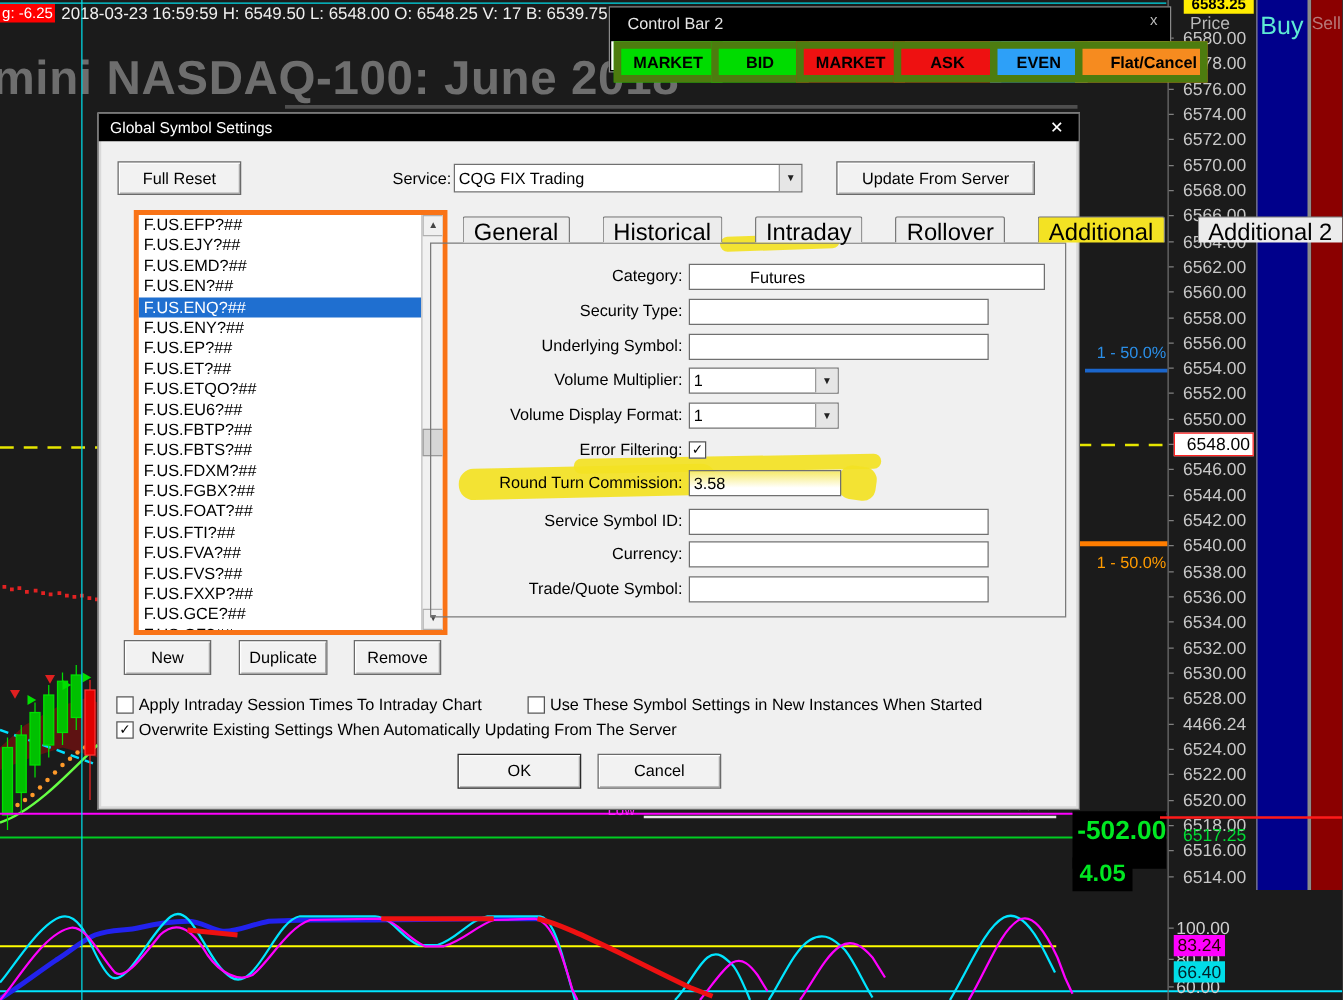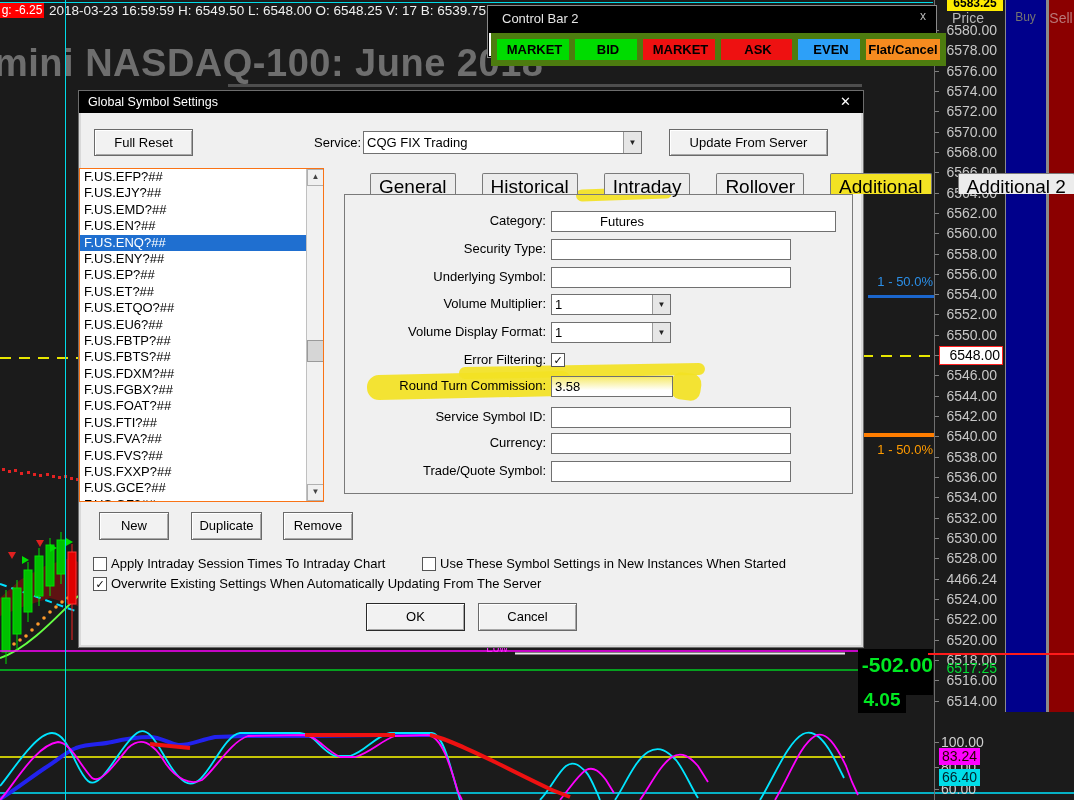--- a/index.html
+++ b/index.html
@@ -28,22 +28,22 @@
   #dlg-titlebar{position:absolute;left:0;top:0;width:100%;height:22px;background:#000;}
   #dlg-title{position:absolute;left:9px;top:4px;color:#fff;font-size:12.5px;}
   #dlg-close{position:absolute;right:12px;top:3px;color:#fff;font-size:13px;}
   .btn95{position:absolute;background:#f2f2f2;border:1px solid #6a6a6a;
          box-shadow:inset 1px 1px 0 #fff,inset -1px -1px 0 #a8a8a8;
          font-size:13px;color:#000;text-align:center;}
   .inputbox{position:absolute;background:#fff;border:1px solid #707070;font-size:13px;
             line-height:19px;padding:0 3px;white-space:nowrap;overflow:hidden;}
   .combo-arrow{position:absolute;right:0;top:0;width:17px;height:100%;background:#e6e6e6;
                border-left:1px solid #9a9a9a;text-align:center;font-size:8px;line-height:19px;color:#222;}
-  #symbol-list{position:absolute;left:0;top:77px;width:243px;height:332px;background:#fff;
-               border:1px solid #f97316;overflow:hidden;}
+  #symbol-list{position:absolute;left:28px;top:77px;width:243px;height:332px;background:#fff;
+               border:4px solid #f97316;overflow:hidden;}
   .sym-item{height:16.4px;line-height:16.4px;padding-left:4px;font-size:13px;color:#000;
             width:222px;white-space:nowrap;}
   .sym-item.sel{background:#1f6fd0;color:#fff;}
   #list-sb{position:absolute;right:0;top:0;width:16px;height:100%;background:#f1f1f1;border-left:1px solid #c0c0c0;}
   #list-sb .sb-up,#list-sb .sb-dn{position:absolute;left:0;width:15px;height:15px;background:#f0f0f0;
       border:1px solid #b0b0b0;font-size:8px;line-height:14px;text-align:center;color:#444;}
   #list-sb .sb-up{top:0;} #list-sb .sb-dn{bottom:0;}
   #list-sb .sb-thumb{position:absolute;left:0;top:171px;width:15px;height:20px;background:#d6d6d6;border:1px solid #9a9a9a;}
   #tab-row{position:absolute;left:267px;top:82px;height:21px;display:flex;gap:2px;}
   .tab{border:1px solid #7a7a7a;border-bottom:none;border-radius:2px 2px 0 0;background:#ececec;
@@ -71,21 +71,21 @@
           font-size:14px;color:#000;background:#fff;border:1px solid #ff2222;padding-right:2px;z-index:3;}
   .ltick{position:absolute;left:935px;width:4px;height:1px;background:#808080;z-index:3;}
   .lscale{position:absolute;left:941px;font-size:14px;color:#cfcfcf;height:17px;line-height:17px;z-index:3;}
   .lscale.magenta{background:#ff00ff;color:#2a0000;left:939px;padding:0 3px;}
   .lscale.cyan{background:#00dde8;color:#00222a;left:939px;padding:0 3px;}
   #buy-col{left:1005px;top:0;width:41px;height:712px;background:#00008b;border-left:1px solid #8a8a8a;z-index:2;}
   #bs-sep{left:1046px;top:0;width:3px;height:712px;background:#8a8a8a;z-index:2;}
   #sell-col{left:1049px;top:0;width:25px;height:712px;background:#8b0000;z-index:2;}
   #axis-vline{left:934px;top:0;width:1px;height:800px;background:#6f6f6f;z-index:2;}
   #hdr-price{left:935px;top:10px;width:66px;text-align:center;font-size:14px;color:#b8b8b8;z-index:3;}
-  #hdr-buy{left:1005px;top:10px;width:41px;text-align:center;font-size:12px;color:#737373;z-index:3;}
+  #hdr-buy{left:1005px;top:10px;width:41px;text-align:center;font-size:20px;color:#5eead4;z-index:3;}
   #hdr-sell{left:1048px;top:10px;width:26px;text-align:center;font-size:14px;color:#b87878;z-index:3;}
   #ladder-topval{left:947px;top:-5px;width:56px;height:16px;background:#ffec00;color:#000;font-size:12px;
                  font-weight:bold;text-align:center;line-height:16px;z-index:3;}
   #last-trade{left:935px;top:660px;width:62px;text-align:right;font-size:14px;color:#00dd33;z-index:4;}
   #red-lastline{left:928px;top:653px;width:146px;height:2px;background:#ff1a1a;z-index:4;}
   #pnl-box{left:858px;top:649px;width:75px;height:46px;background:#000;color:#00e822;font-size:21px;
            font-weight:bold;line-height:32px;text-align:right;z-index:3;}
   #val-box{left:858px;top:686px;width:48px;height:27px;background:#000;color:#00e822;font-size:19px;
            font-weight:bold;line-height:27px;text-align:center;z-index:3;}
   #fib1-label{left:845px;top:274px;width:88px;text-align:right;color:#2b8fe8;font-size:13px;z-index:2;}
@@ -291,21 +291,21 @@
 
   <div id="cbwin" class="abs">
     <div class="t">Control Bar 2</div>
     <div class="x">x</div>
     <div id="cb-buttons">
         <div class="cb-btn" style="left: 2px; width: 75px; background: rgb(0, 220, 0);">MARKET</div>
         <div class="cb-btn" style="left: 80px; width: 66px; background: rgb(0, 220, 0);">BID</div>
         <div class="cb-btn" style="left: 148px; width: 75px; background: rgb(238, 17, 17);">MARKET</div>
         <div class="cb-btn" style="left: 226px; width: 74px; background: rgb(238, 17, 17);">ASK</div>
         <div class="cb-btn" style="left: 303px; width: 66px; background: rgb(45, 160, 248);">EVEN</div>
-        <div class="cb-btn" style="left: 371px; width: 74px; background: rgb(246, 139, 31);">Flat/Cancel</div>
+        <div class="cb-btn" style="left: 371px; width: 74px; background: rgb(246, 139, 31); padding-left: 20px;">Flat/Cancel</div>
       </div>
   </div>
 
   <div id="dialog" class="abs">
     <div id="dlg-titlebar">
       <span id="dlg-title">Global Symbol Settings</span>
       <span id="dlg-close">✕</span>
     </div>
     <div class="btn95" style="left:15px;top:38px;width:97px;height:25px;line-height:25px;">Full Reset</div>
     <div class="f-label" style="left:150px;top:44px;width:132px;">Service:</div>

